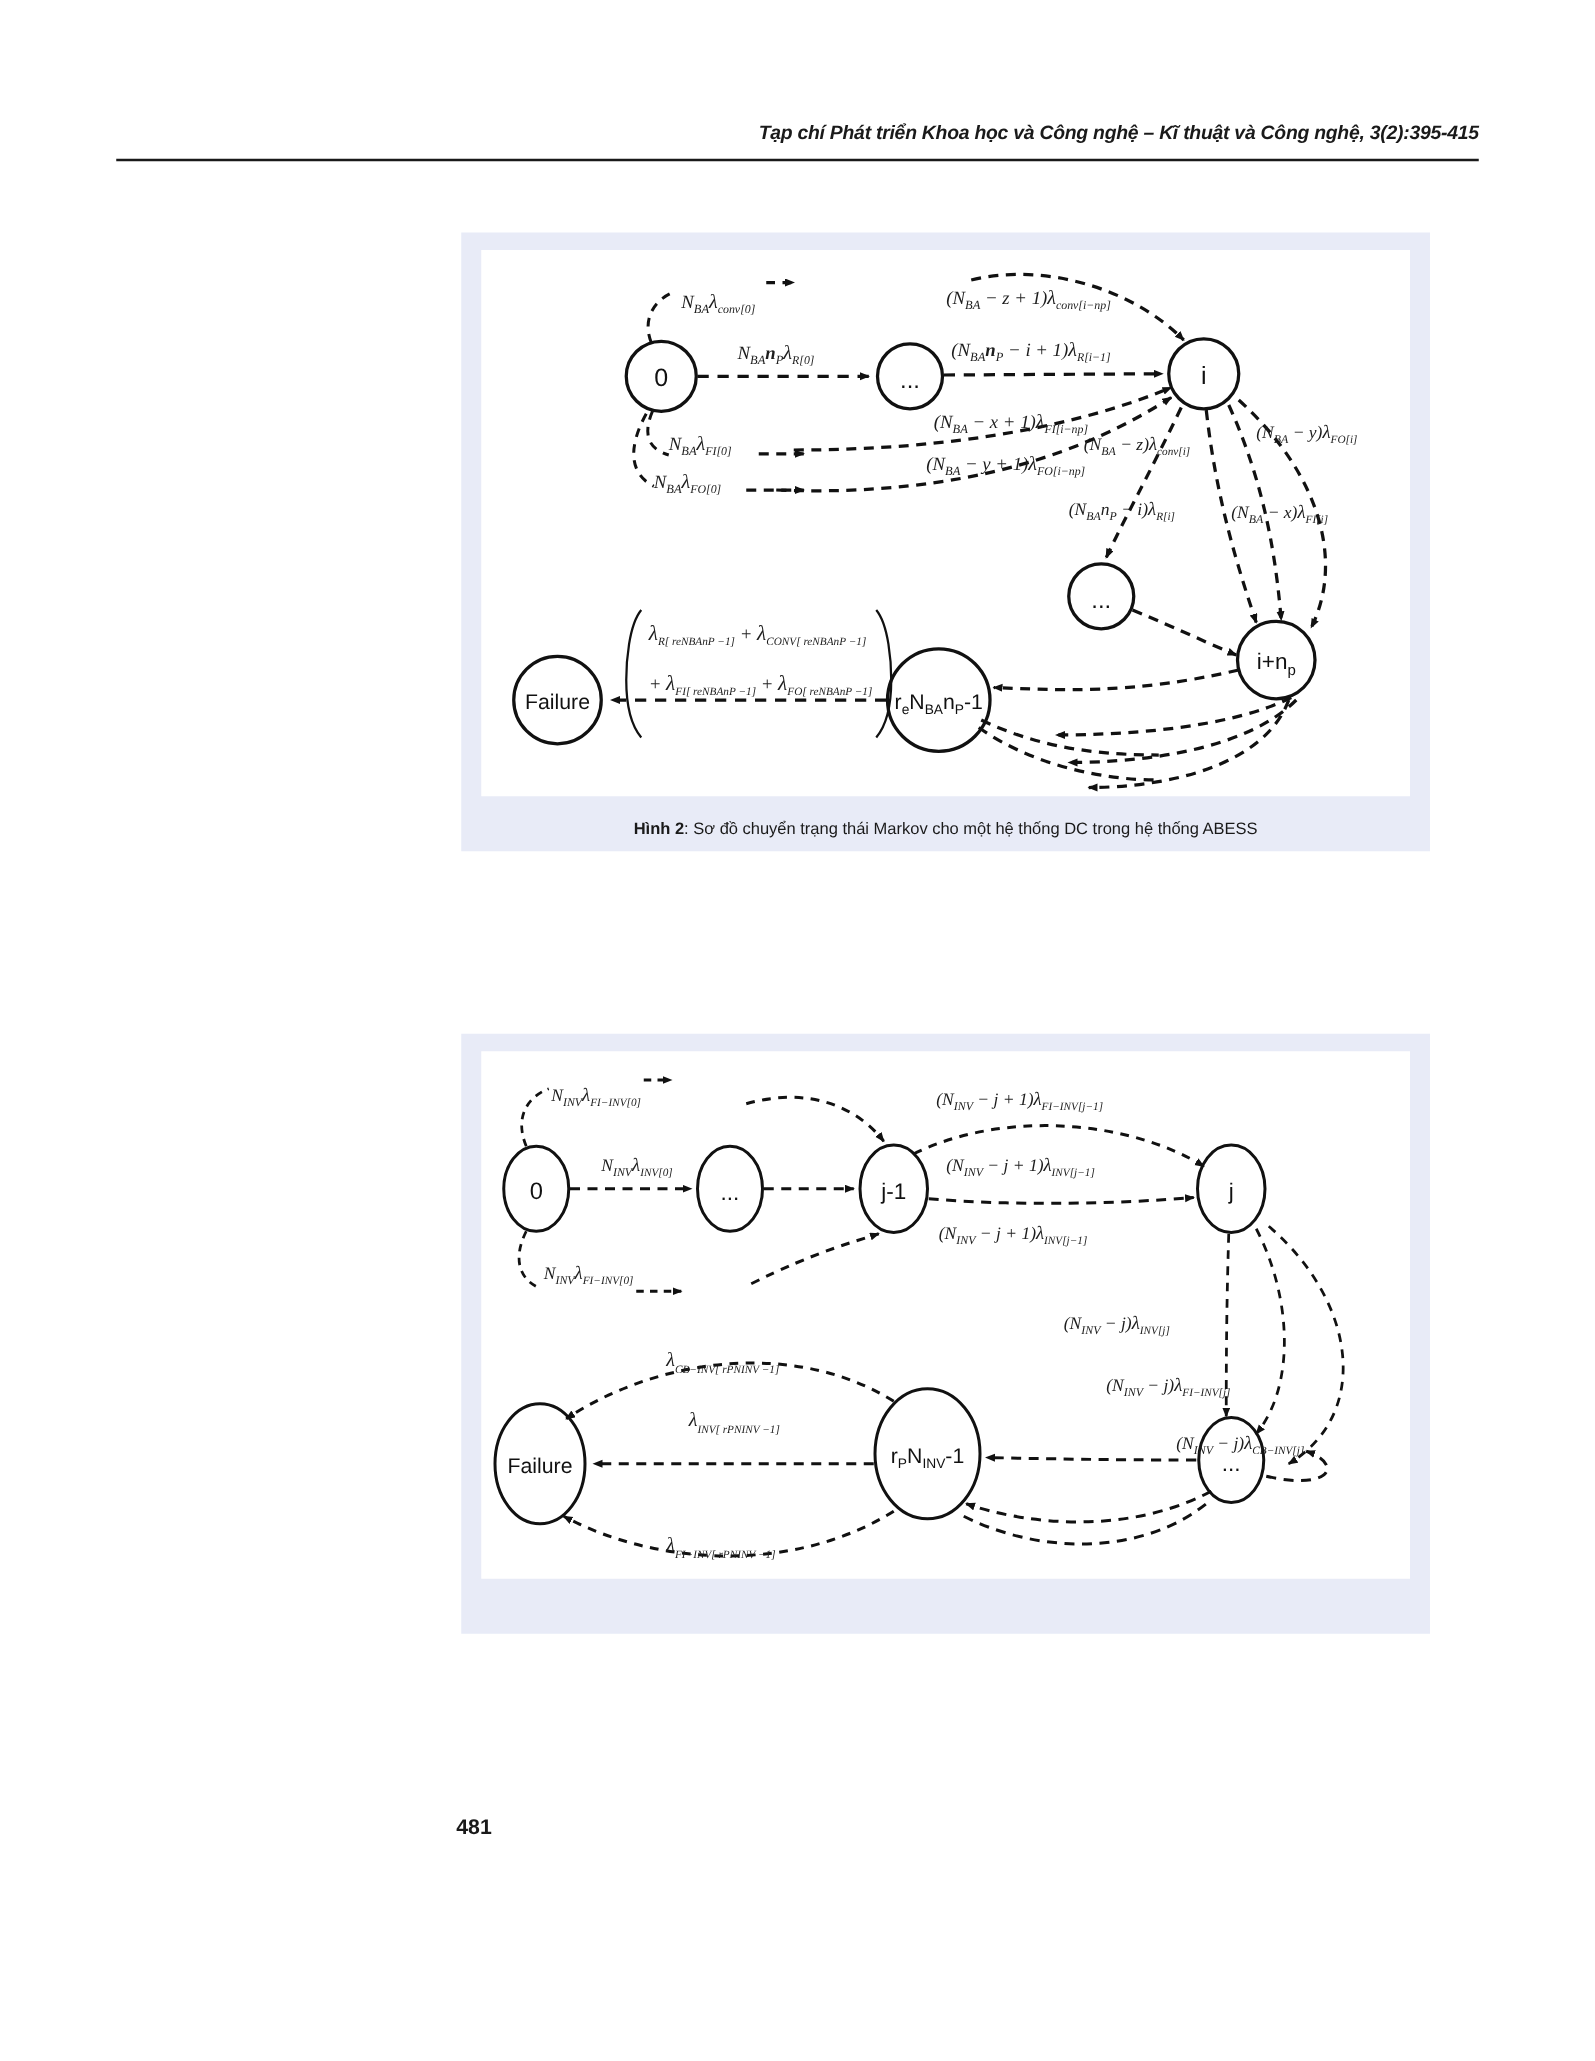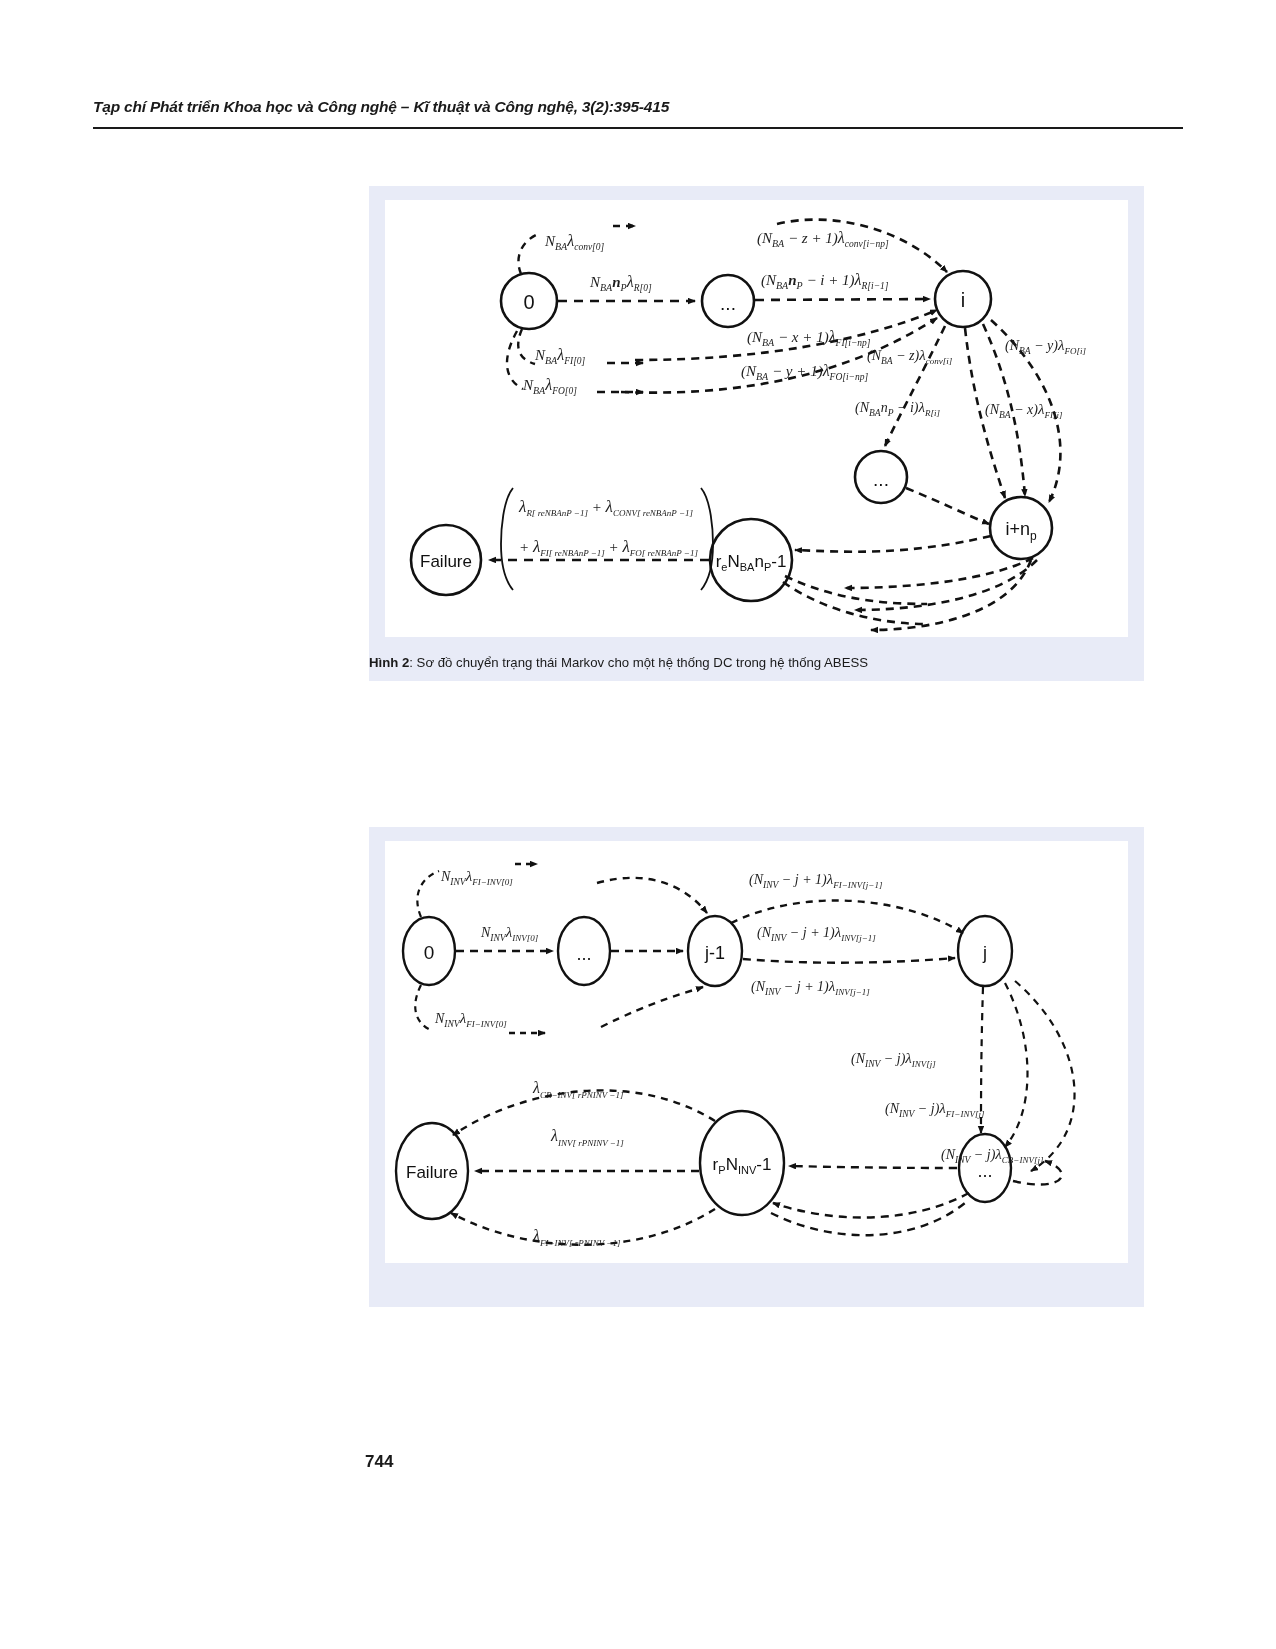--- a/index.html
+++ b/index.html
@@ -15,20 +15,21 @@
 
   
   .header{
     position:absolute;left:93px;top:98px;width:1090px;
   }
   .header-text{
     font-family:"Liberation Sans", sans-serif;
     font-weight:bold;font-style:italic;
     font-size:15.5px;letter-spacing:-0.2px;
     white-space:nowrap;
+    text-align:right;
   }
   .header-rule{
     position:absolute;left:93px;top:127px;width:1090px;height:1.6px;
     background:#1a1a1a;
   }
 
   
   .figure{
     position:absolute;
     background:#e8ebf7;
@@ -37,21 +38,21 @@
   .fig2{left:369px;top:186px;width:775px;height:495px;}
   .fig3{left:369px;top:827px;width:775px;height:480px;}
   .fig-canvas{
     position:absolute;left:16px;top:14px;right:16px;
     background:#ffffff;
   }
   .fig2 .fig-canvas{height:437px;}
   .fig3 .fig-canvas{height:422px;}
   .fig-caption{
     position:absolute;left:0;right:0;bottom:10px;
-    text-align:left;
+    text-align:center;
     font-size:13.2px;
     line-height:1.25;
     color:#1a1a1a;
   }
   .fig-caption b{font-weight:bold;}
 
   
   .page-number{
     position:absolute;left:365px;top:1452px;
     font-size:17px;font-weight:bold;
@@ -352,15 +353,15 @@
         </text>
 
         <text class="mlabel" x="148" y="400" font-size="14">
           <tspan font-size="16">λ</tspan><tspan dy="5" font-size="9">FI−INV[ rPNINV −1]</tspan>
         </text>
       </svg>
     </div>
 
   </div>
 
-  <div class="page-number">744</div>
+  <div class="page-number">481</div>
 
 </div>
 
 </body></html>

